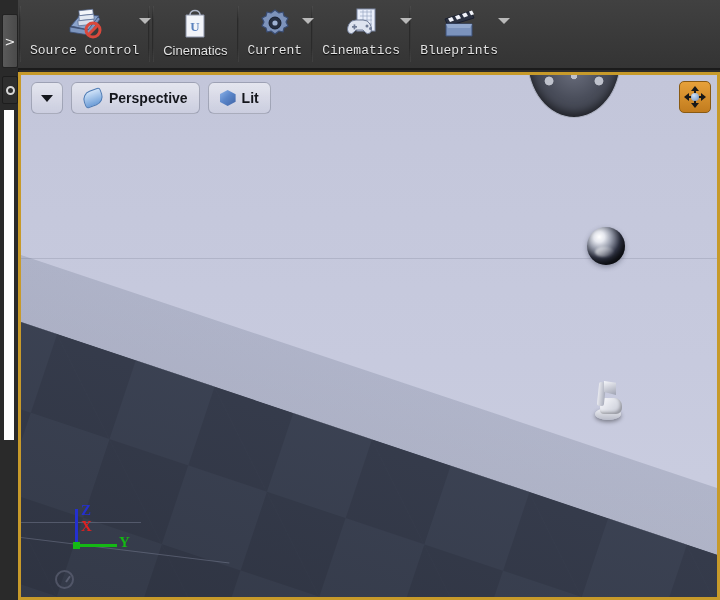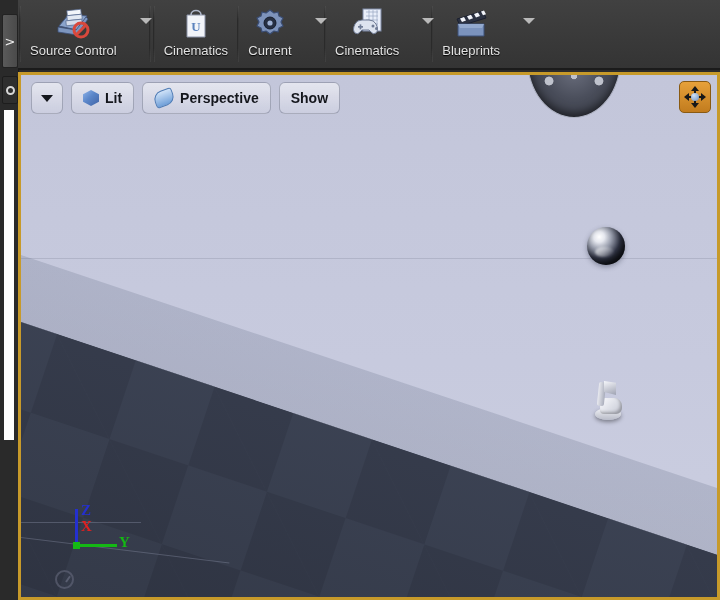--- a/index.html
+++ b/index.html
@@ -85,21 +85,21 @@
     background: linear-gradient(to bottom,rgba(0,0,0,0),#2a2a2a 25%,#2a2a2a 75%,rgba(0,0,0,0));
     border-right: 1px solid rgba(255,255,255,0.06);
   }
   .tb-arrow {
     position: absolute; right: -4px; top: 18px;
     width: 0; height: 0;
     border-left: 6px solid transparent;
     border-right: 6px solid transparent;
     border-top: 6px solid #b9b9b9;
   }
-  .tb-withcaret { padding-right: 31px; }
+  .tb-withcaret { padding-right: 8px; font-family: Liberation Mono, monospace; }
 
   
   .viewport-frame {
     position: absolute; left: 18px; top: 72px;
     width: 702px; height: 528px;
     box-sizing: border-box;
     border: 3px solid #c79a2a;
     background: #000;
     overflow: hidden;
   }
@@ -484,32 +484,29 @@
 
       <div class="cam-speed"></div>
 
       <div class="vp-toolbar">
 
         <div class="vp-btn small">
           <span class="vp-caret"></span>
         </div>
 
         <div class="vp-btn">
+          <span class="ic-persp"></span>
+          <span>Perspective</span>
+        </div>
+
+        <div class="vp-btn">
           <span class="ic-lit"></span>
           <span>Lit</span>
         </div>
 
-        <div class="vp-btn">
-          <span class="ic-persp"></span>
-          <span>Perspective</span>
-        </div>
-
-        <div class="vp-btn">
-          <span>Show</span>
-        </div>
 
       </div>
 
       <div class="vp-corner">
         <span class="ic-move">
           <span class="mv-h"></span>
           <span class="mv-v"></span>
           <span class="ar ar-u"></span>
           <span class="ar ar-d"></span>
           <span class="ar ar-l"></span>

